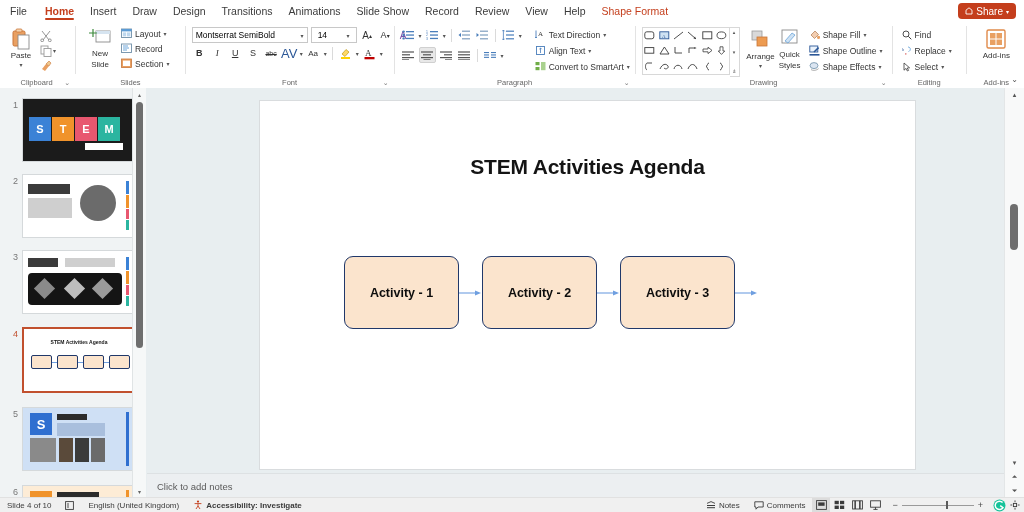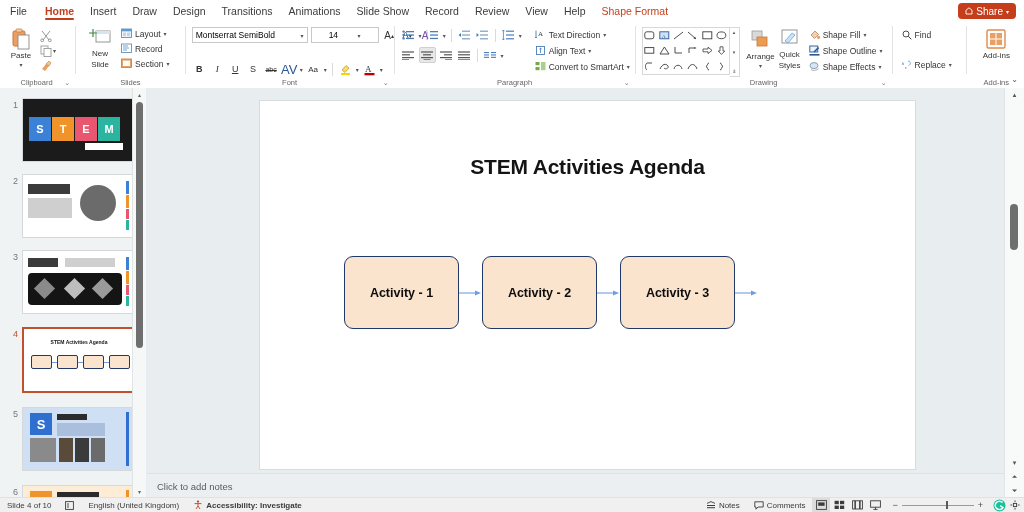--- a/index.html
+++ b/index.html
@@ -40,21 +40,21 @@
   .smallbtn{display:flex;align-items:center;gap:3px;font-size:8.5px;color:#333;height:15px;
             padding:0 3px;cursor:pointer;white-space:nowrap;}
   .col{display:flex;flex-direction:column;justify-content:flex-start;}
   .chev{font-size:6px;color:#555;}
 
   
   .fontrow{display:flex;align-items:center;gap:3px;height:16px;}
   .fontbox{border:1px solid #c8c8c8;background:#fff;height:14px;width:108px;font-size:8.5px;
            display:flex;align-items:center;justify-content:space-between;padding:0 3px;cursor:text;}
   .sizebox{border:1px solid #c8c8c8;background:#fff;height:14px;width:32px;font-size:8.5px;
-           display:flex;align-items:center;justify-content:space-between;padding:0 17px;cursor:text;}
+           display:flex;align-items:center;justify-content:space-between;padding:0 6px;cursor:text;}
   .fbtn{width:15px;height:15px;display:flex;align-items:center;justify-content:center;
         font-size:9px;color:#333;cursor:pointer;border-radius:2px;}
   .vsep{width:1px;height:13px;background:#dadada;margin:0 2px;}
 
   
   .pbtn{width:15px;height:14px;display:flex;align-items:center;justify-content:center;cursor:pointer;border-radius:2px;}
   .pbtn.sel{background:#e8e8e8;border:1px solid #d0d0d0;}
 
   
   .shapegal{border:1px solid #d8d8d8;background:#fff;width:86px;height:46px;display:grid;
@@ -224,21 +224,21 @@
             <span>Section</span>
             <span class="chev">▾</span>
           </div>
         </div>
       </div>
       <div class="glabel">Slides</div>
     </div>
     <div class="gsep"></div>
 
     <div class="group" style="width:196px">
-      <div class="body" style="flex-direction:column;gap:18px;padding-top:3px">
+      <div class="body" style="flex-direction:column;gap:2px;padding-top:3px">
         <div class="fontrow">
           <div class="fontbox">
             <span>Montserrat SemiBold</span>
             <span class="chev">▾</span>
           </div>
           <div class="sizebox">
             <span>14</span>
             <span class="chev">▾</span>
           </div>
           <div class="fbtn" style="font-size:10px">
@@ -581,21 +581,21 @@
           </div>
         </div>
       </div>
       <div class="glabel">Drawing</div>
       <div class="dlg">⌄</div>
     </div>
     <div class="gsep"></div>
 
     <div class="group" style="width:62px">
       <div class="body" style="padding-top:3px">
-        <div class="col" style="gap:15px">
+        <div class="col" style="gap:1px">
           <div class="smallbtn">
             <svg width="10" height="10" viewBox="0 0 10 10">
               <circle cx="4" cy="4" r="3" fill="none" stroke="#3b3b3b" stroke-width="0.9"></circle>
               <path d="M6.3 6.3 L9.3 9.3" stroke="#3b3b3b" stroke-width="1"></path>
             </svg>
             <span>Find</span>
           </div>
           <div class="smallbtn">
             <svg width="10" height="10" viewBox="0 0 10 10">
               <text x="0" y="4.5" font-size="4" fill="#2b5797" font-family="Liberation Serif, serif">b</text>

